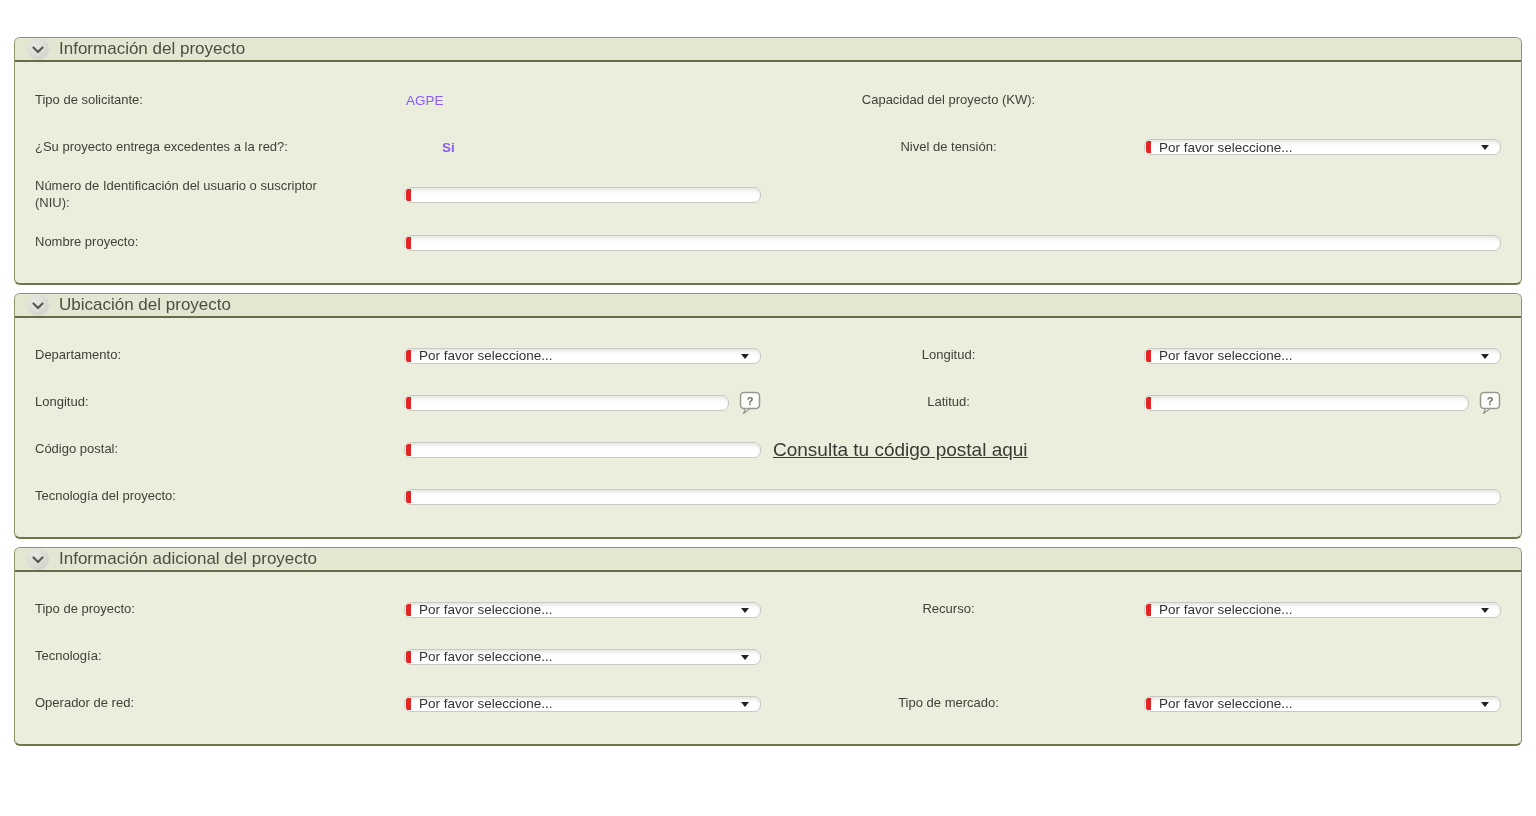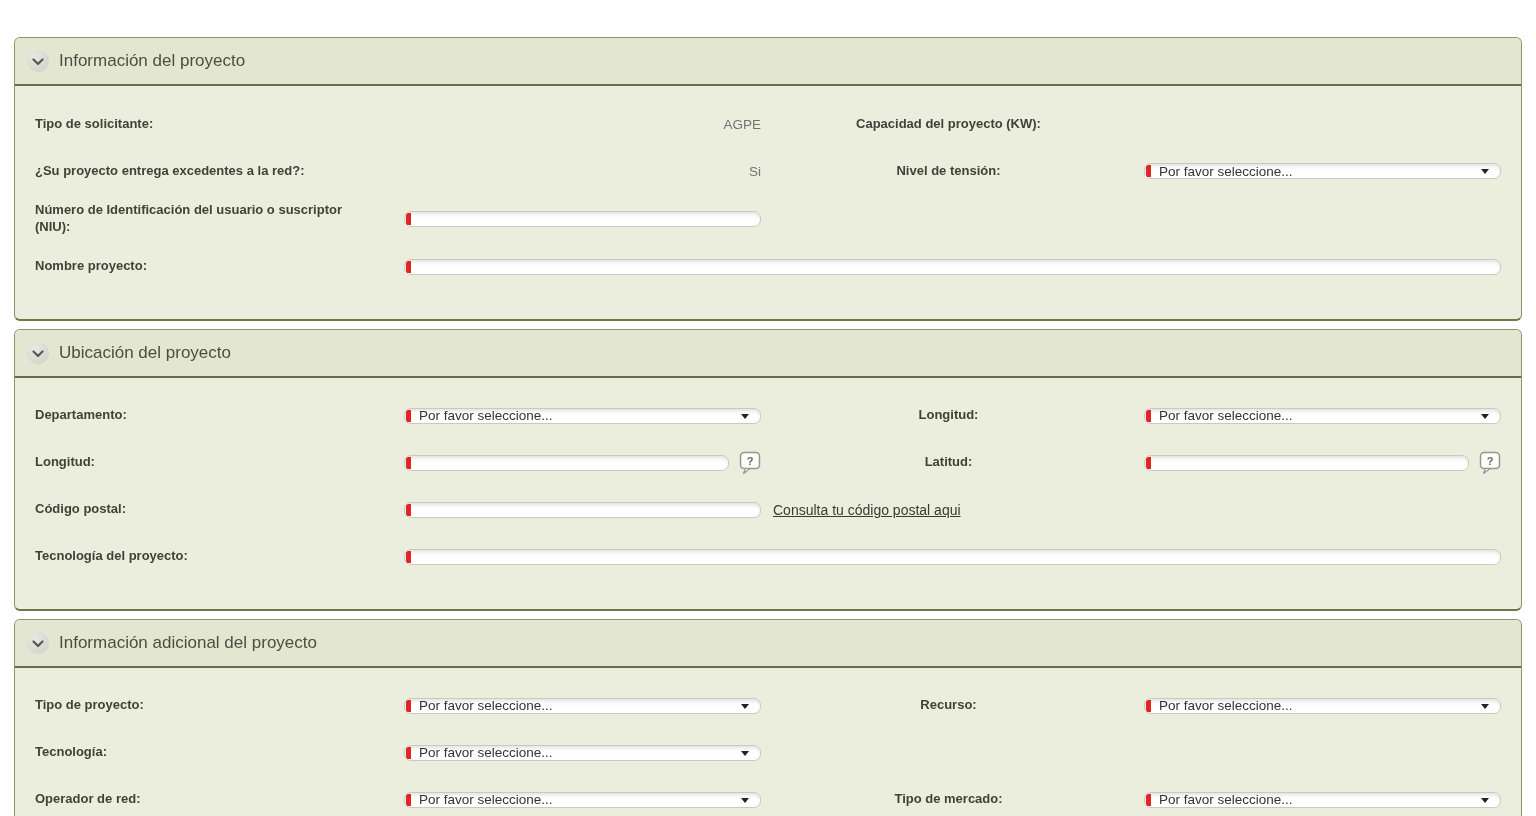--- a/index.html
+++ b/index.html
@@ -10,48 +10,48 @@
     border:1px solid #8a9768;
     border-bottom:2px solid #6b7849;
     border-radius:6px;
     background:#ebeedd;
     margin-bottom:8px;
     overflow:hidden;
   }
   .section-header {
     background:#e3e7d2;
     border-bottom:2px solid #646c4e;
-    height:48px;
+    height:24px;
     display:flex;
     align-items:center;
     padding:0 12px;
   }
   .collapse-btn {
     width:22px; height:22px; border-radius:50%;
     background:radial-gradient(circle at 35% 30%, #e9e9e4, #cfcfc7);
     display:flex; align-items:center; justify-content:center;
     margin-right:10px; cursor:pointer; flex:0 0 auto;
   }
   .section-title { font-size:17px; color:#4a4f42; }
 
   .section-body { padding:22px 20px 24px 20px; }
   .form-row {
     display:grid;
     grid-template-columns:369px 357px 383px 357px;
     align-items:center;
     min-height:32px;
     margin-bottom:15px;
   }
-  .form-row:last-child { margin-bottom:12px; }
-
-  .lbl { font-weight:bold; font-size:13px; color:#3e4237; line-height:1.3; padding-right:20px; }
+  .form-row:last-child { margin-bottom:0; }
+
+  .lbl { font-weight:normal; font-size:13px; color:#3e4237; line-height:1.3; padding-right:20px; }
   .lbl.c3 { padding-left:12px;text-align:center; }
   .lbl.niu { max-width:340px; }
-  .val { font-size:13.5px; color:#737373; padding-left:2px;text-align:right; }
-  .val.indent { padding-left:38px; }
+  .val { font-size:13.5px; color:#8b5cf6; padding-left:2px; }
+  .val.indent { padding-left:38px;font-weight:bold; }
 
   .box {
     position:relative;
     height:16px;
     background:linear-gradient(#f6f6f3, #ffffff 55%);
     border:1px solid #c9c9c1;
     border-radius:7px;
     box-shadow:inset 0 2px 3px rgba(0,0,0,0.07);
     overflow:hidden;
     width:100%;
@@ -81,21 +81,21 @@
     border-right:4px solid transparent;
     border-top:5px solid #222;
   }
 
   .fieldflex { display:flex; align-items:center; gap:10px; }
   .fieldflex .box { flex:1 1 auto; }
   .help { flex:0 0 auto; cursor:pointer; line-height:0; }
 
   .span-full { grid-column:2 / 5; }
   .linkcell { grid-column:3 / 5; padding-left:12px; }
-  a.postal-link { font-size:14px; color:#3a3a33; text-decoration:underline; cursor:pointer; }
+  a.postal-link { font-size:19px; color:#3a3a33; text-decoration:underline; cursor:pointer; }
 </style>
 </head>
 <body>
 
 <div class="section">
   <div class="section-header">
     <span class="collapse-btn">
       <span>
         <svg width="12" height="8" viewBox="0 0 12 8">
             <path d="M1.5 1.5 L6 6 L10.5 1.5" fill="none" stroke="#5a5a54" stroke-width="2.2" stroke-linecap="round" stroke-linejoin="round"></path>

